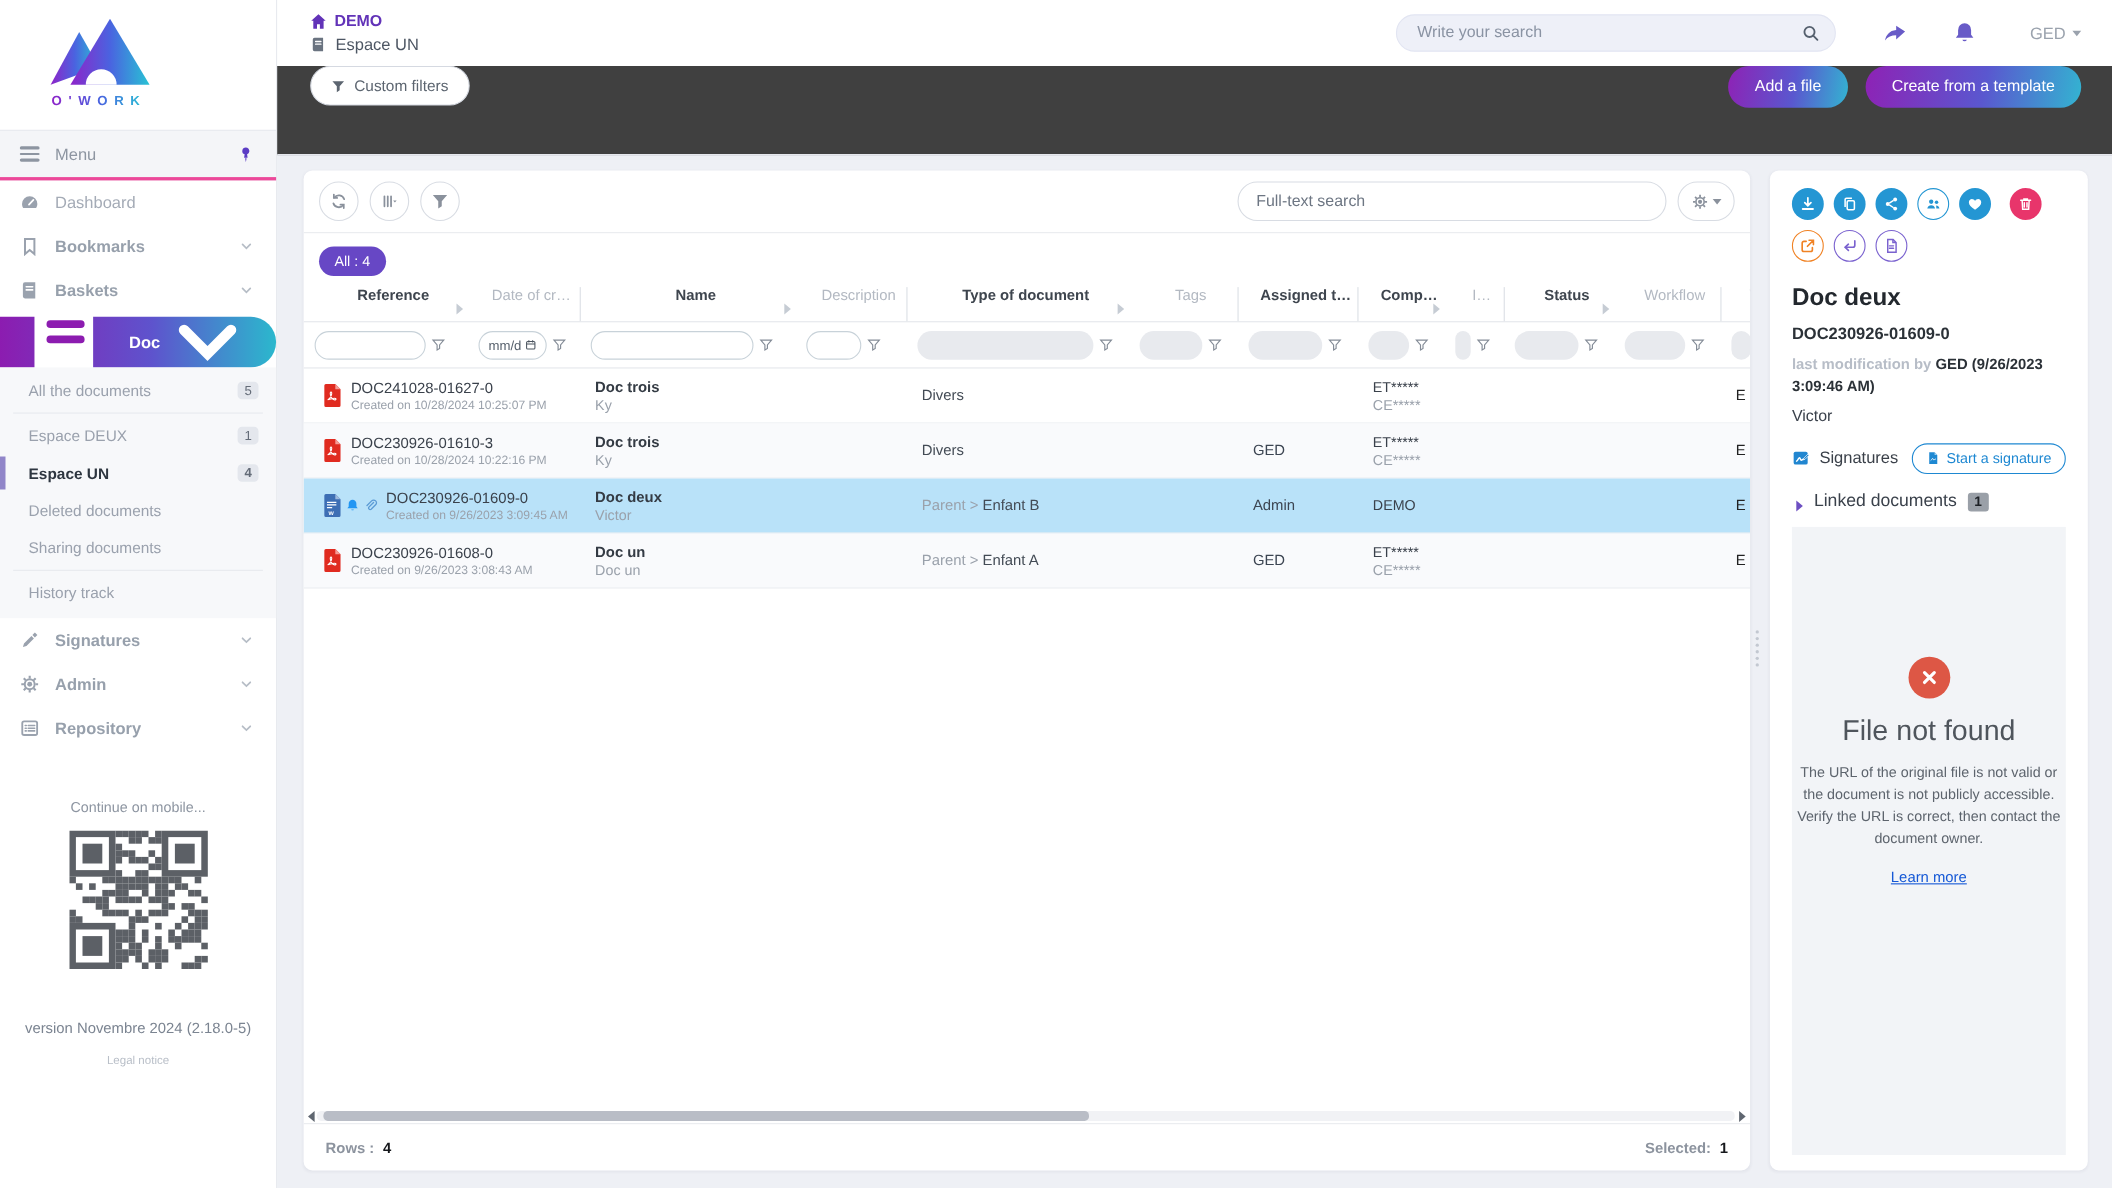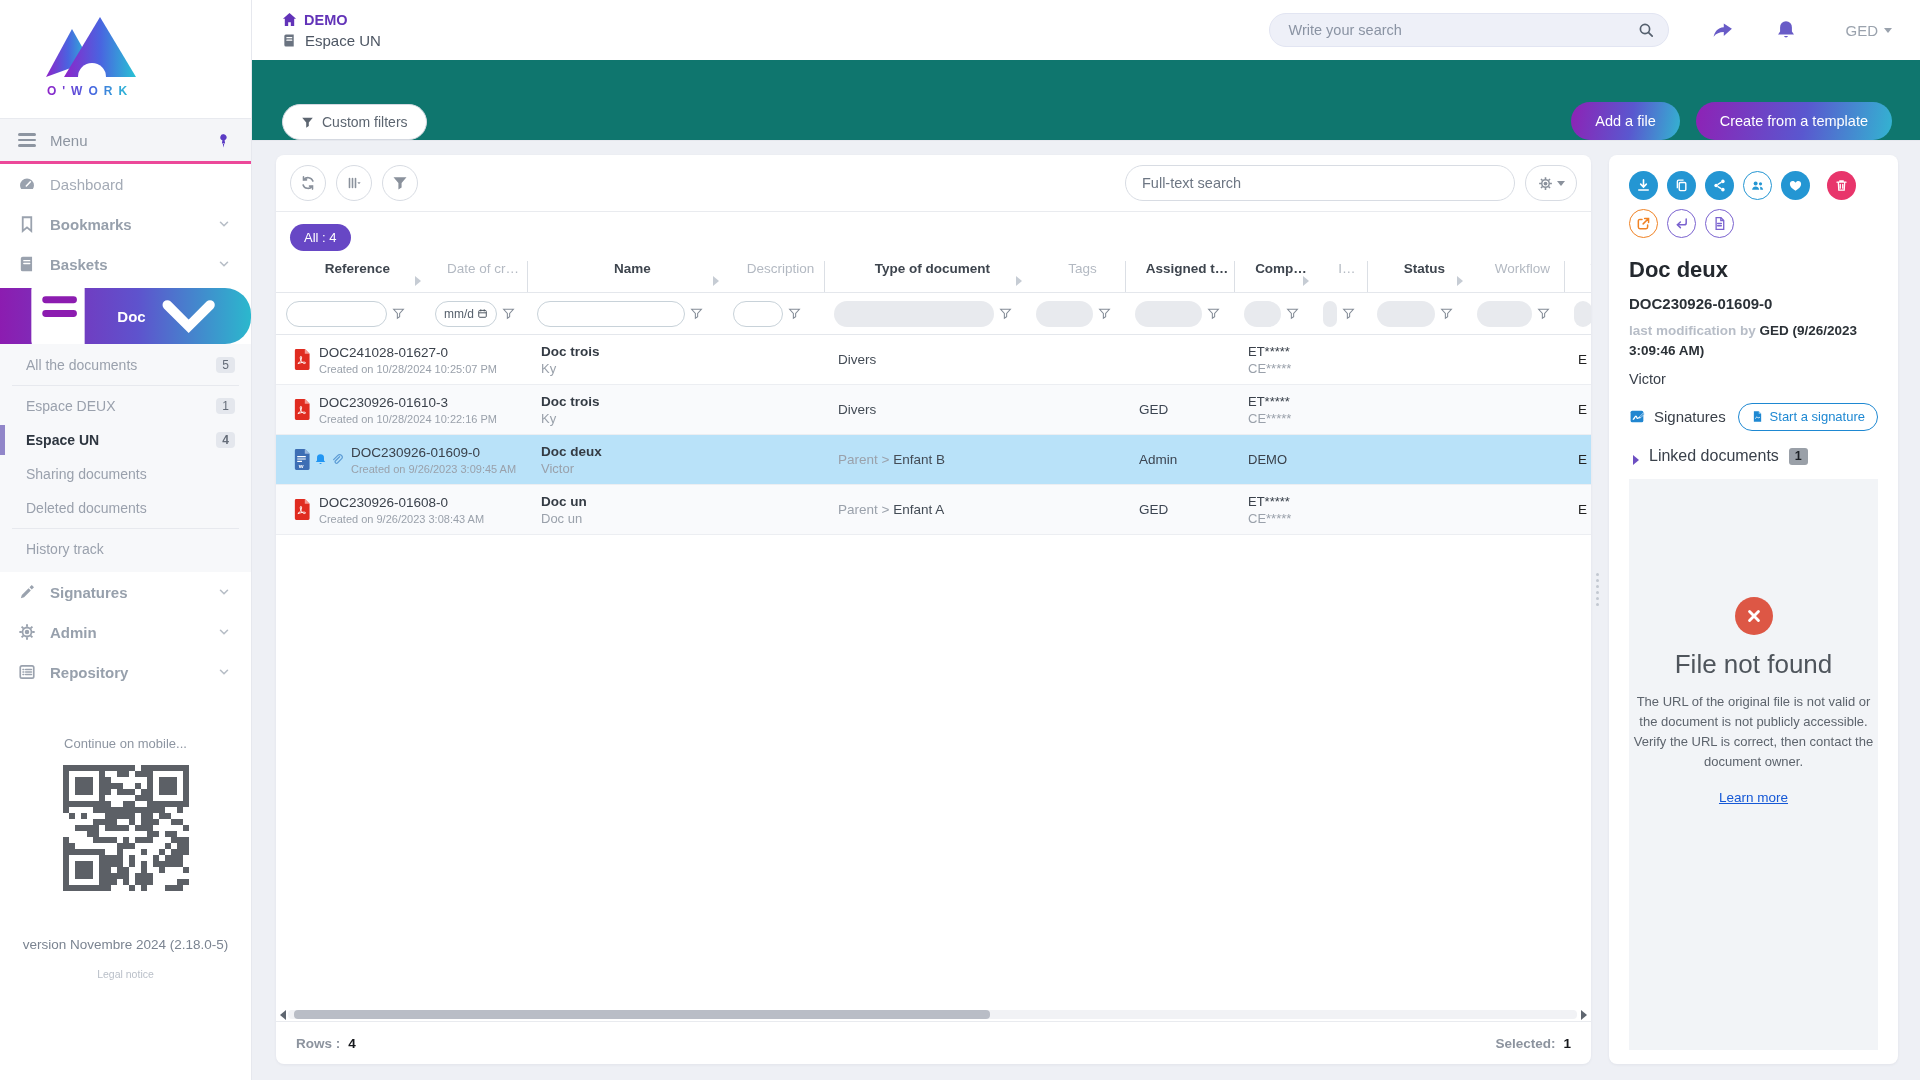--- a/index.html
+++ b/index.html
@@ -12,21 +12,21 @@
   .logo-block { height:118px; display:flex; align-items:center; padding-left:16px;margin-left:22px; }
   .menu-row { height:46px; background:#f4f5f8; border-top:1px solid #e8eaef; border-bottom:3px solid #ec4899; display:flex; align-items:center; padding:0 20px 0 18px; }
   .hamburger { width:18px; display:flex; flex-direction:column; gap:3px; }
   .hamburger span { height:2.5px; background:#8d95a1; border-radius:2px; }
   .menu-label { margin-left:14px; font-size:15px; color:#8d95a1; flex:1; }
   .nav-item { height:40px; display:flex; align-items:center; padding:0 20px 0 18px; cursor:pointer; }
   .nav-item .nav-icon { width:18px; height:18px; color:#9aa2ae; flex:0 0 18px; }
   .nav-item .nav-label { margin-left:14px; font-size:15px; color:#97A0AC; font-weight:bold; flex:1; }
   .nav-item.plain .nav-label { font-weight:normal; color:#a4abb6; }
   .nav-item .chev { width:14px; height:14px; color:#b6bdc6; }
-  .doc-active { height:56px; margin-top:4px; display:flex; align-items:center; padding:0 20px 0 18px;
+  .doc-active { height:46px; margin-top:4px; display:flex; align-items:center; padding:0 20px 0 18px;
     background:linear-gradient(90deg,#8c1cb0 0%,#5e53cd 55%,#2bb8cd 100%); border-radius:0 26px 26px 0; cursor:pointer; }
   .doc-active .nav-icon, .doc-active .chev { color:#fff; }
   .doc-active .nav-label { margin-left:14px; font-size:15px; color:#fff; font-weight:bold; flex:1; }
   .submenu { background:#f7f8fa; padding:4px 0 6px; }
   .submenu-item { position:relative; height:34px; display:flex; align-items:center; padding:0 16px 0 26px; font-size:14px; color:#9aa1ad; cursor:pointer; }
   .submenu-item .sub-label { flex:1; }
   .submenu-item.active { color:#2e3640; font-weight:bold; }
   .submenu-item.active::before { content:""; position:absolute; left:0; top:2px; bottom:2px; width:5px; background:#9186c9; }
   .count-badge { background:#e4e7ed; color:#646c78; font-size:12px; border-radius:4px; padding:1px 6px; }
   .submenu-divider { height:1px; background:#e7e9ee; margin:3px 12px; }
@@ -45,21 +45,21 @@
   .bc-row2 .bc-icon { width:15px; height:15px; color:#6a7380; }
   .topbar-spacer { flex:1; }
   .search-pill { width:400px; height:34px; background:#eef0f8; border:1px solid #e2e5f2; border-radius:17px; display:flex; align-items:center; padding:0 14px 0 18px; }
   .search-pill input { flex:1; border:none; outline:none; background:transparent; font-size:14.5px; color:#3c4552; font-family:inherit; }
   .search-pill input::placeholder { color:#8a93a3; }
   .search-pill .mag { width:16px; height:16px; color:#55606e; cursor:pointer; }
   .top-icon { width:22px; height:22px; color:#685bc7; margin-left:42px; cursor:pointer; }
   .user-menu { margin-left:48px; display:flex; align-items:center; gap:6px; color:#9aa2ad; font-size:15px; cursor:pointer; }
   .caret-down { width:0; height:0; border-left:4.5px solid transparent; border-right:4.5px solid transparent; border-top:5px solid #9aa2ad; }
 
-  .actionbar { height:81px; background:#0f766e; border-bottom:1px solid #e6e8ee; display:flex; align-items:flex-end; padding:0 28px 0 30px; }
+  .actionbar { height:81px; background:#404040; border-bottom:1px solid #e6e8ee; display:flex; align-items:flex-start; padding:0 28px 0 30px; }
   .btn-outline { height:36px; border:1px solid #d5d9e1; background:#fff; border-radius:18px; display:flex; align-items:center; gap:8px; padding:0 18px; font-size:14px; color:#5c6570; cursor:pointer; }
   .btn-outline .funnel { width:13px; height:13px; color:#5c6570; }
   .actionbar-spacer { flex:1; }
   .btn-gradient { height:38px; border:none; border-radius:19px; padding:0 24px; margin-left:16px; font-size:14.5px; color:#fff; font-family:inherit;
     background:linear-gradient(100deg,#8e22b5 0%,#5a57cf 55%,#33b4d1 100%); cursor:pointer; }
 
   .content { flex:1; display:flex; padding:14px 22px 16px 24px; gap:18px; min-height:0; }
 
   
   .table-card { flex:1; background:#fff; border-radius:8px; box-shadow:0 1px 3px rgba(30,40,60,.06); display:flex; flex-direction:column; overflow:hidden; min-width:0; }
@@ -234,24 +234,24 @@
       <div class="submenu-divider"></div>
       <div class="submenu-item">
         <span class="sub-label">Espace DEUX</span>
         <span class="count-badge">1</span>
       </div>
       <div class="submenu-item active">
         <span class="sub-label">Espace UN</span>
         <span class="count-badge">4</span>
       </div>
       <div class="submenu-item">
+        <span class="sub-label">Deleted documents</span>
+      </div>
+      <div class="submenu-item">
         <span class="sub-label">Sharing documents</span>
-      </div>
-      <div class="submenu-item">
-        <span class="sub-label">Deleted documents</span>
       </div>
       <div class="submenu-divider"></div>
       <div class="submenu-item">
         <span class="sub-label">History track</span>
       </div>
     </div>
 
 
   <div class="nav-item">
     <svg class="nav-icon" viewBox="0 0 16 16" fill="currentColor">

